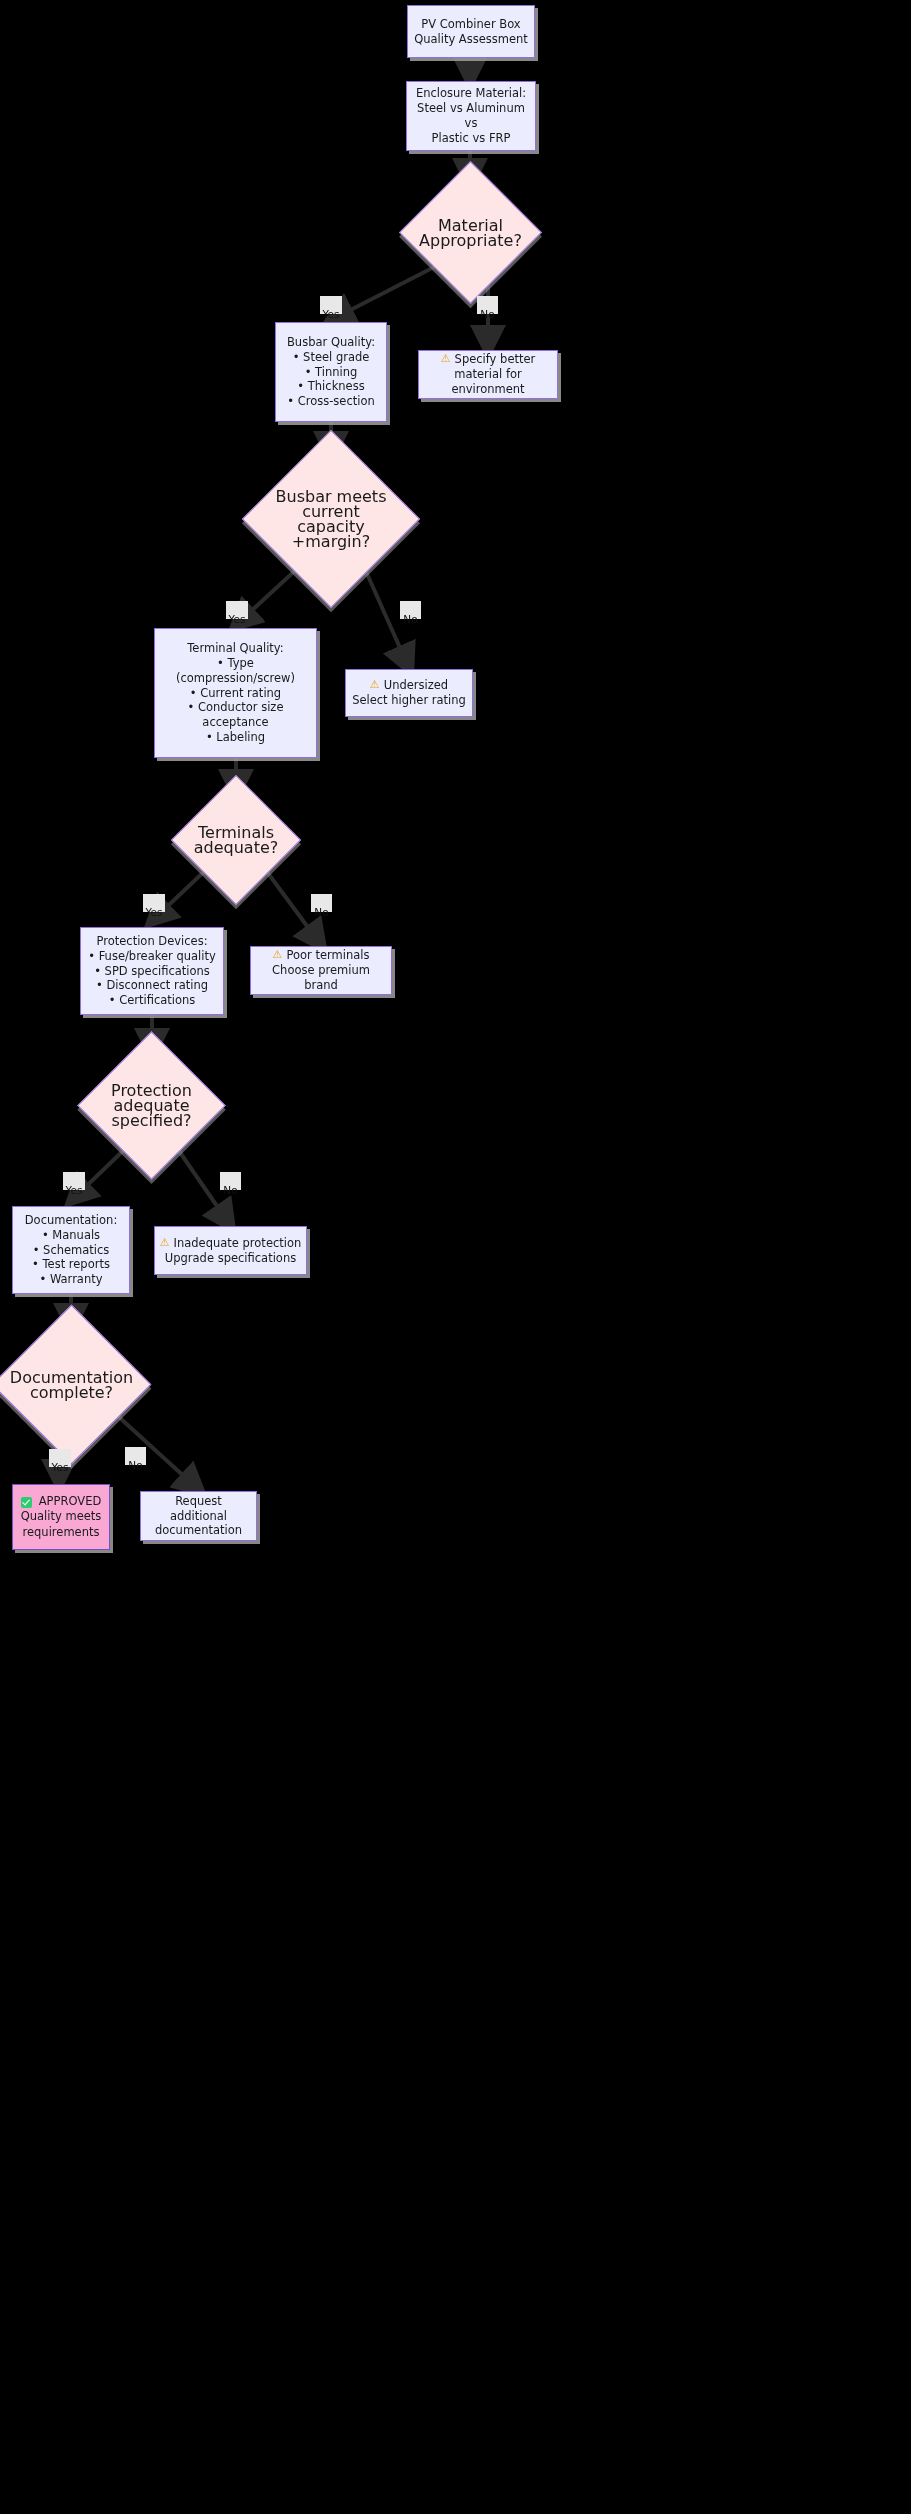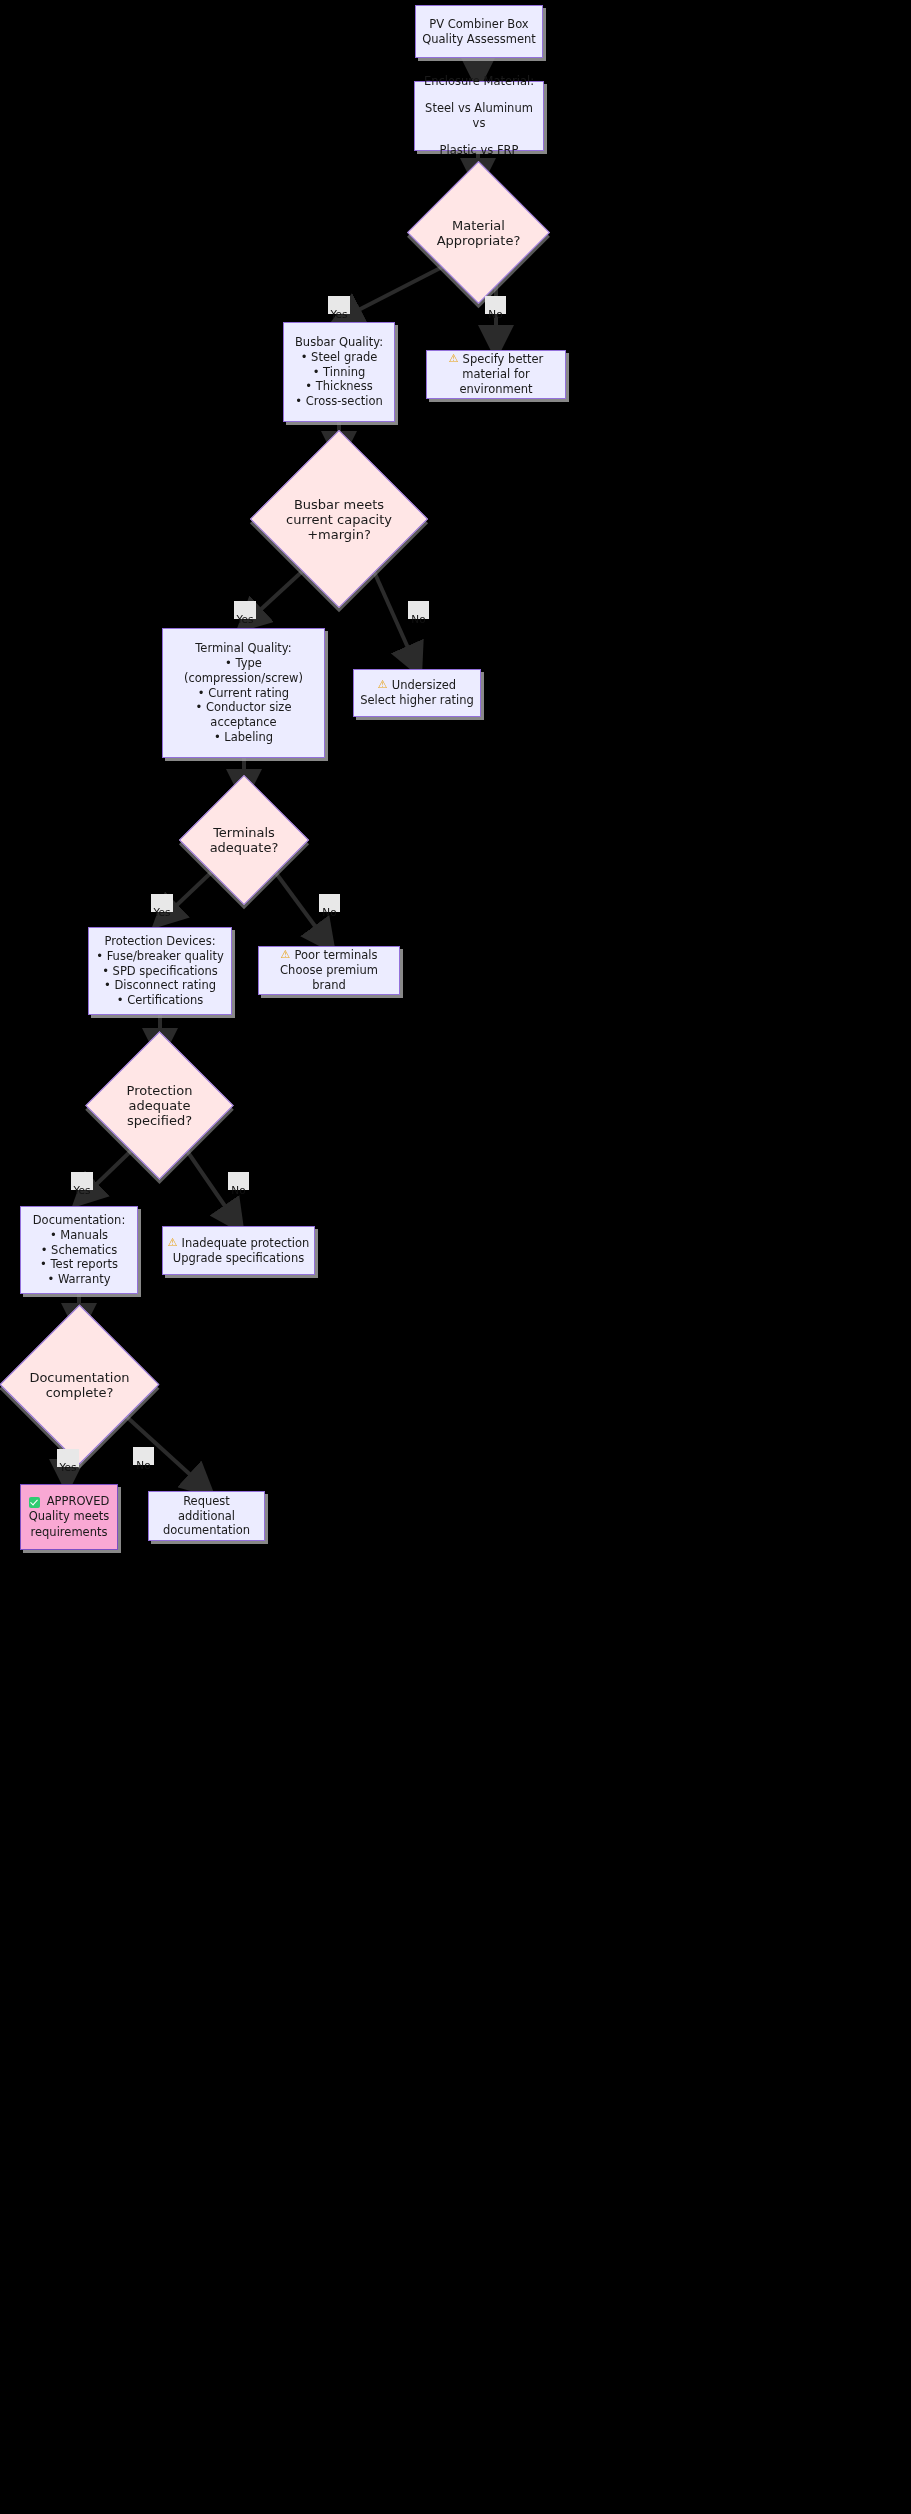--- a/index.html
+++ b/index.html
@@ -1,34 +1,34 @@
 <!DOCTYPE html>
 <html><head>
 <meta charset="utf-8">
 <style>
   html,body{margin:0;padding:0;background:#000;}
   body{width:911px;height:2514px;position:relative;overflow:hidden;
        font-family:"DejaVu Sans","Liberation Sans",sans-serif;}
-  #stage{position:absolute;left:12px;top:0;width:761px;height:2514px;}
+  #stage{position:absolute;left:4px;top:0;width:761px;height:2514px;}
 
   svg#edges{position:absolute;left:0;top:0;width:911px;height:2514px;pointer-events:none;}
 
   .node{position:absolute;box-sizing:border-box;display:flex;flex-direction:column;
         align-items:center;justify-content:center;text-align:center;}
 
   .proc{background:#ECECFF;border:1.4px solid #9370DB;
         box-shadow:3px 3px 0 rgba(160,160,160,.85);
         color:#1a1a1a;font-size:11.5px;line-height:14.8px;padding:7px 6px;}
 
   .diamond-wrap{position:absolute;display:flex;align-items:center;justify-content:center;}
   .diamond-shape{position:absolute;left:0;top:0;width:100%;height:100%;
         background:#FFE6E6;border:1.4px solid #9370DB;
         transform:rotate(45deg);box-sizing:border-box;
         box-shadow:3px 3px 0 rgba(160,160,160,.55);}
-  .diamond-txt{position:relative;z-index:2;font-size:13px;line-height:15px;
+  .diamond-txt{position:relative;z-index:2;font-size:16px;line-height:15px;
         color:#1a1a1a;text-align:center;width:140%;}
 
   .approved{background:#f9a8d4;border:1.6px solid #7b4fc4;
         box-shadow:3px 3px 0 rgba(160,160,160,.85);
         color:#1a1a1a;font-size:11.5px;line-height:15.5px;padding:7px 6px;}
 
   .ttl{white-space:nowrap;}
   .bul{white-space:nowrap;}
 
   .edge-label{position:absolute;background:#E8E8E8;color:#111;
@@ -71,21 +71,21 @@
       <path d="M55,1422 L55,1483"></path>
       <path d="M105,1408 L195,1490"></path>
     </g>
   </svg>
 
   <div class="node proc" style="left:403px;top:5px;width:128px;height:53px;">
     <div>PV Combiner Box</div>
     <div>Quality Assessment</div>
   </div>
 
-  <div class="node proc" style="left:402px;top:81px;width:130px;height:70px;gap:12px;">
+  <div class="node proc" style="left:402px;top:81px;width:130px;height:70px;">
     <div>Enclosure Material:</div>
     <div>Steel vs Aluminum vs</div>
     <div>Plastic vs FRP</div>
   </div>
 
   <div class="diamond-wrap" style="left:416px;top:182px;width:101px;height:101px;">
     <div class="diamond-shape"></div>
     <div class="diamond-txt">
       <div>Material</div>
       <div>Appropriate?</div>

